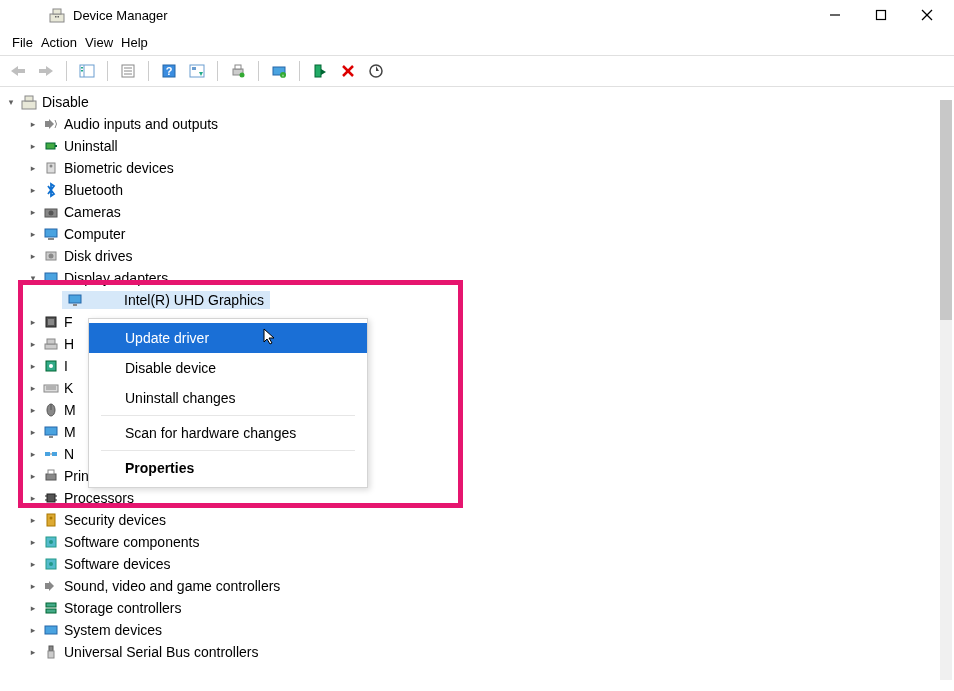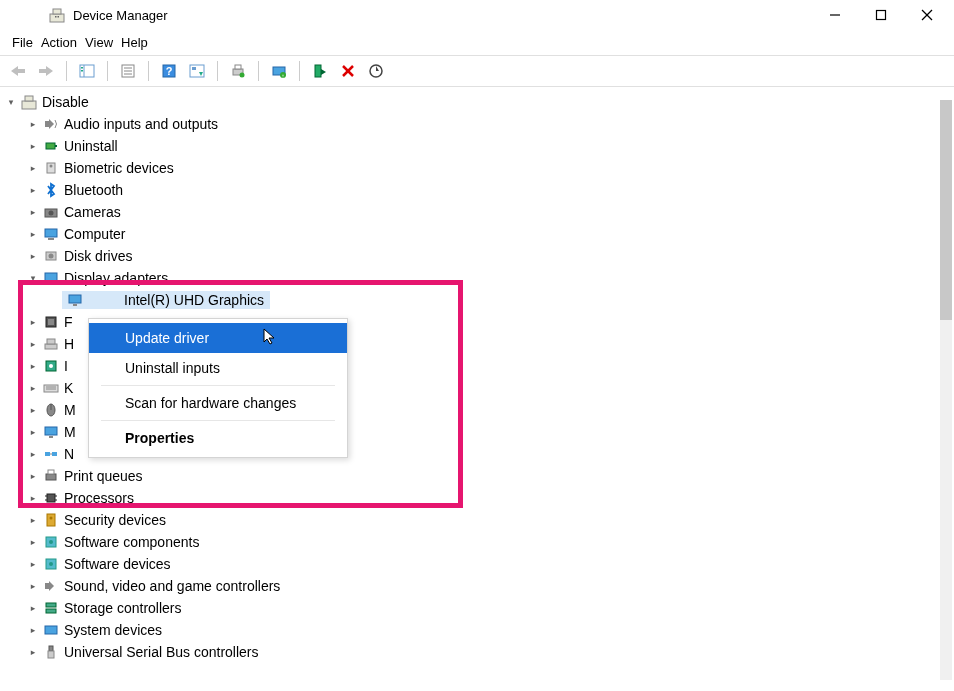--- a/index.html
+++ b/index.html
@@ -24,21 +24,21 @@
 .tree-row .icon { width: 18px; height: 18px; margin: 0 4px 0 2px; display: inline-flex; align-items: center; justify-content: center; }
 .tree-row .label { white-space: nowrap; }
 .indent-0 { padding-left: 0px; }
 .indent-1 { padding-left: 22px; }
 .indent-2 { padding-left: 44px; }
 
 .selected-device { background: #d6e8f9; padding: 0 6px 0 2px; display: inline-flex; align-items: center; gap: 36px; }
 
 .highlight-box { position: absolute; border: 5px solid #e6156f; left: 18px; top: 280px; width: 445px; height: 228px; pointer-events: none; z-index: 50; }
 
-.context-menu { position: absolute; left: 88px; top: 318px; width: 260px; background: #fff; border: 1px solid #d4d4d4; box-shadow: 2px 2px 6px rgba(0,0,0,0.15); z-index: 40; padding: 4px 0; }
+.context-menu { position: absolute; left: 88px; top: 318px; width: 280px; background: #fff; border: 1px solid #d4d4d4; box-shadow: 2px 2px 6px rgba(0,0,0,0.15); z-index: 40; padding: 4px 0; }
 .context-menu .item { padding: 7px 20px 7px 36px; font-size: 14px; position: relative; }
 .context-menu .item.hover { background: #1a6fd6; color: #fff; }
 .context-menu .csep { height: 1px; background: #e6e6e6; margin: 2px 12px; }
 .context-menu .item.bold { font-weight: 600; }
 
 .cursor-ptr { position: absolute; left: 263px; top: 328px; z-index: 60; width: 14px; height: 18px; pointer-events: none; }
 
 .scrollbar-stub { position: absolute; right: 2px; top: 100px; width: 12px; height: 580px; background: #f0f0f0; }
 .scrollbar-stub .thumb { background: #c8c8c8; width: 100%; height: 220px; margin-top: 0px; }
 
@@ -434,21 +434,22 @@
         </span>
         <span class="label">Universal Serial Bus controllers</span>
       </div>
     </div>
 </div>
 
 <div class="highlight-box"></div>
 
 <div class="context-menu" id="ctx-menu">
     <div class="item hover">Update driver</div>
-    <div class="item">Uninstall inputs</div>
+    <div class="item">Disable device</div>
+    <div class="item">Uninstall changes</div>
     <div class="csep"></div>
     <div class="item">Scan for hardware changes</div>
     <div class="csep"></div>
     <div class="item bold">Properties</div>
   </div>
 
 <div class="cursor-ptr">
   <svg width="14" height="18">
       <polygon points="1,1 1,14 4,11 7,16 9,15 6,10 11,10" fill="#fff" stroke="#000" stroke-width="1"></polygon>
     </svg>

